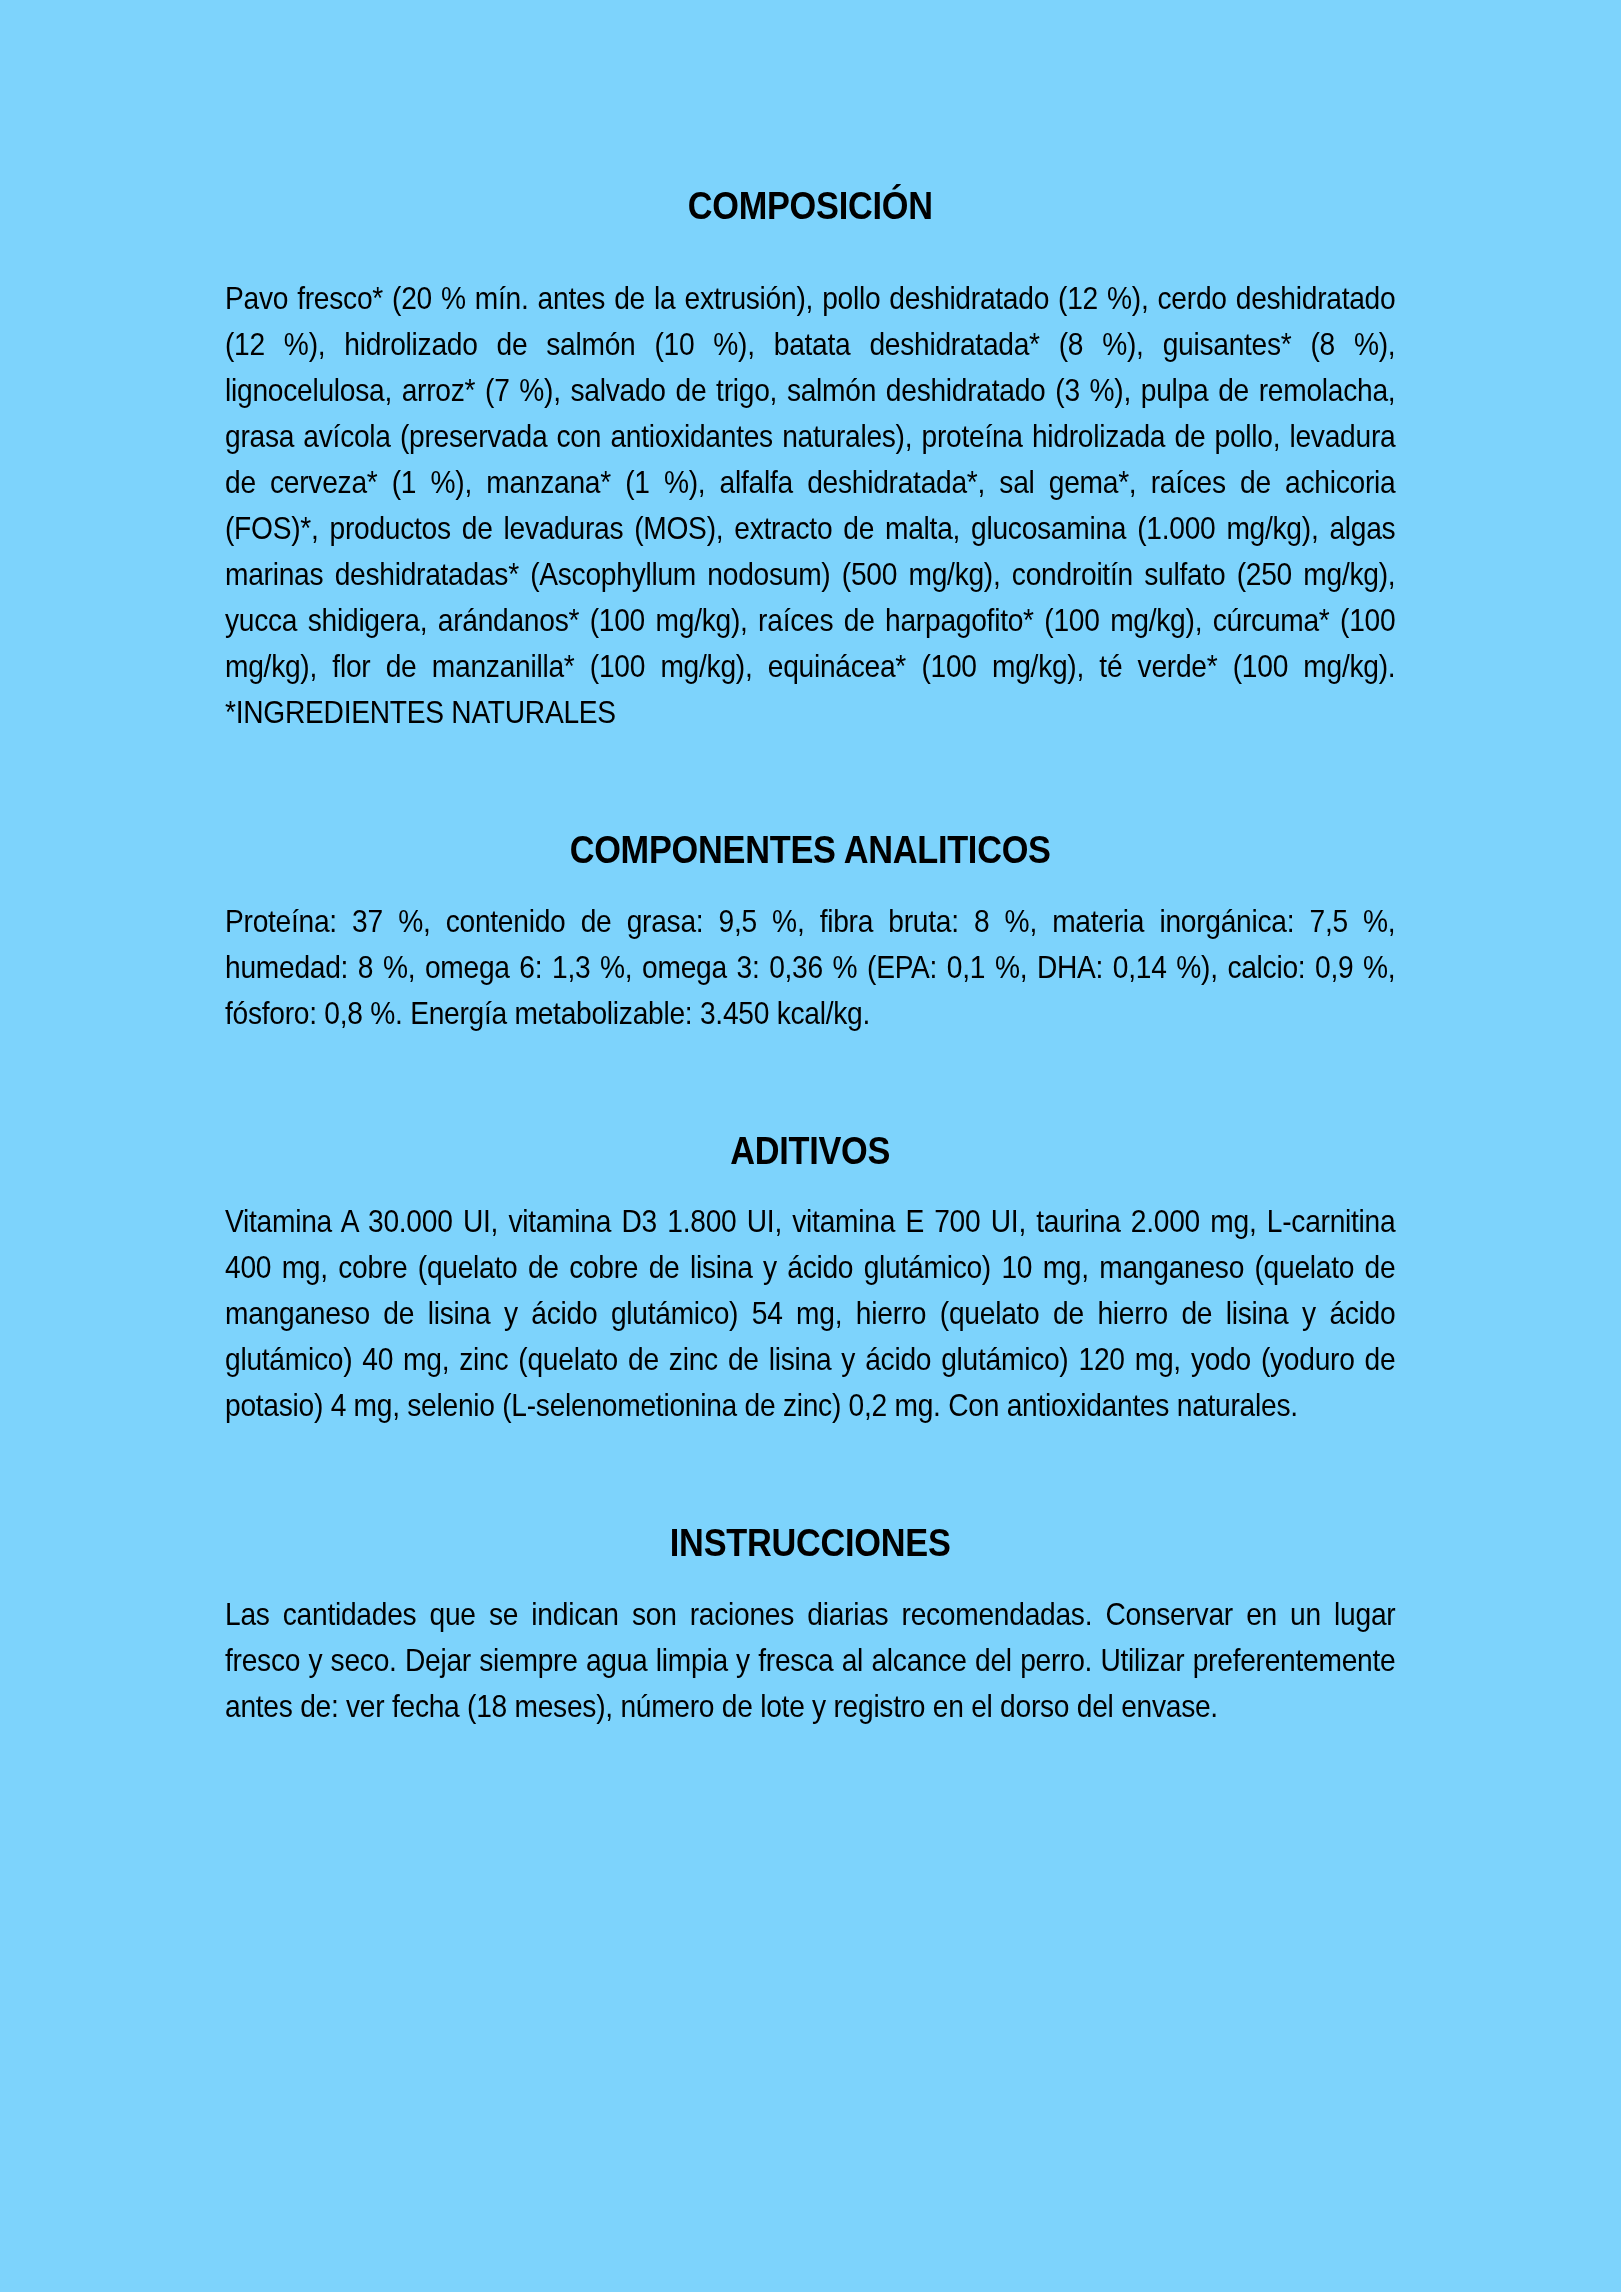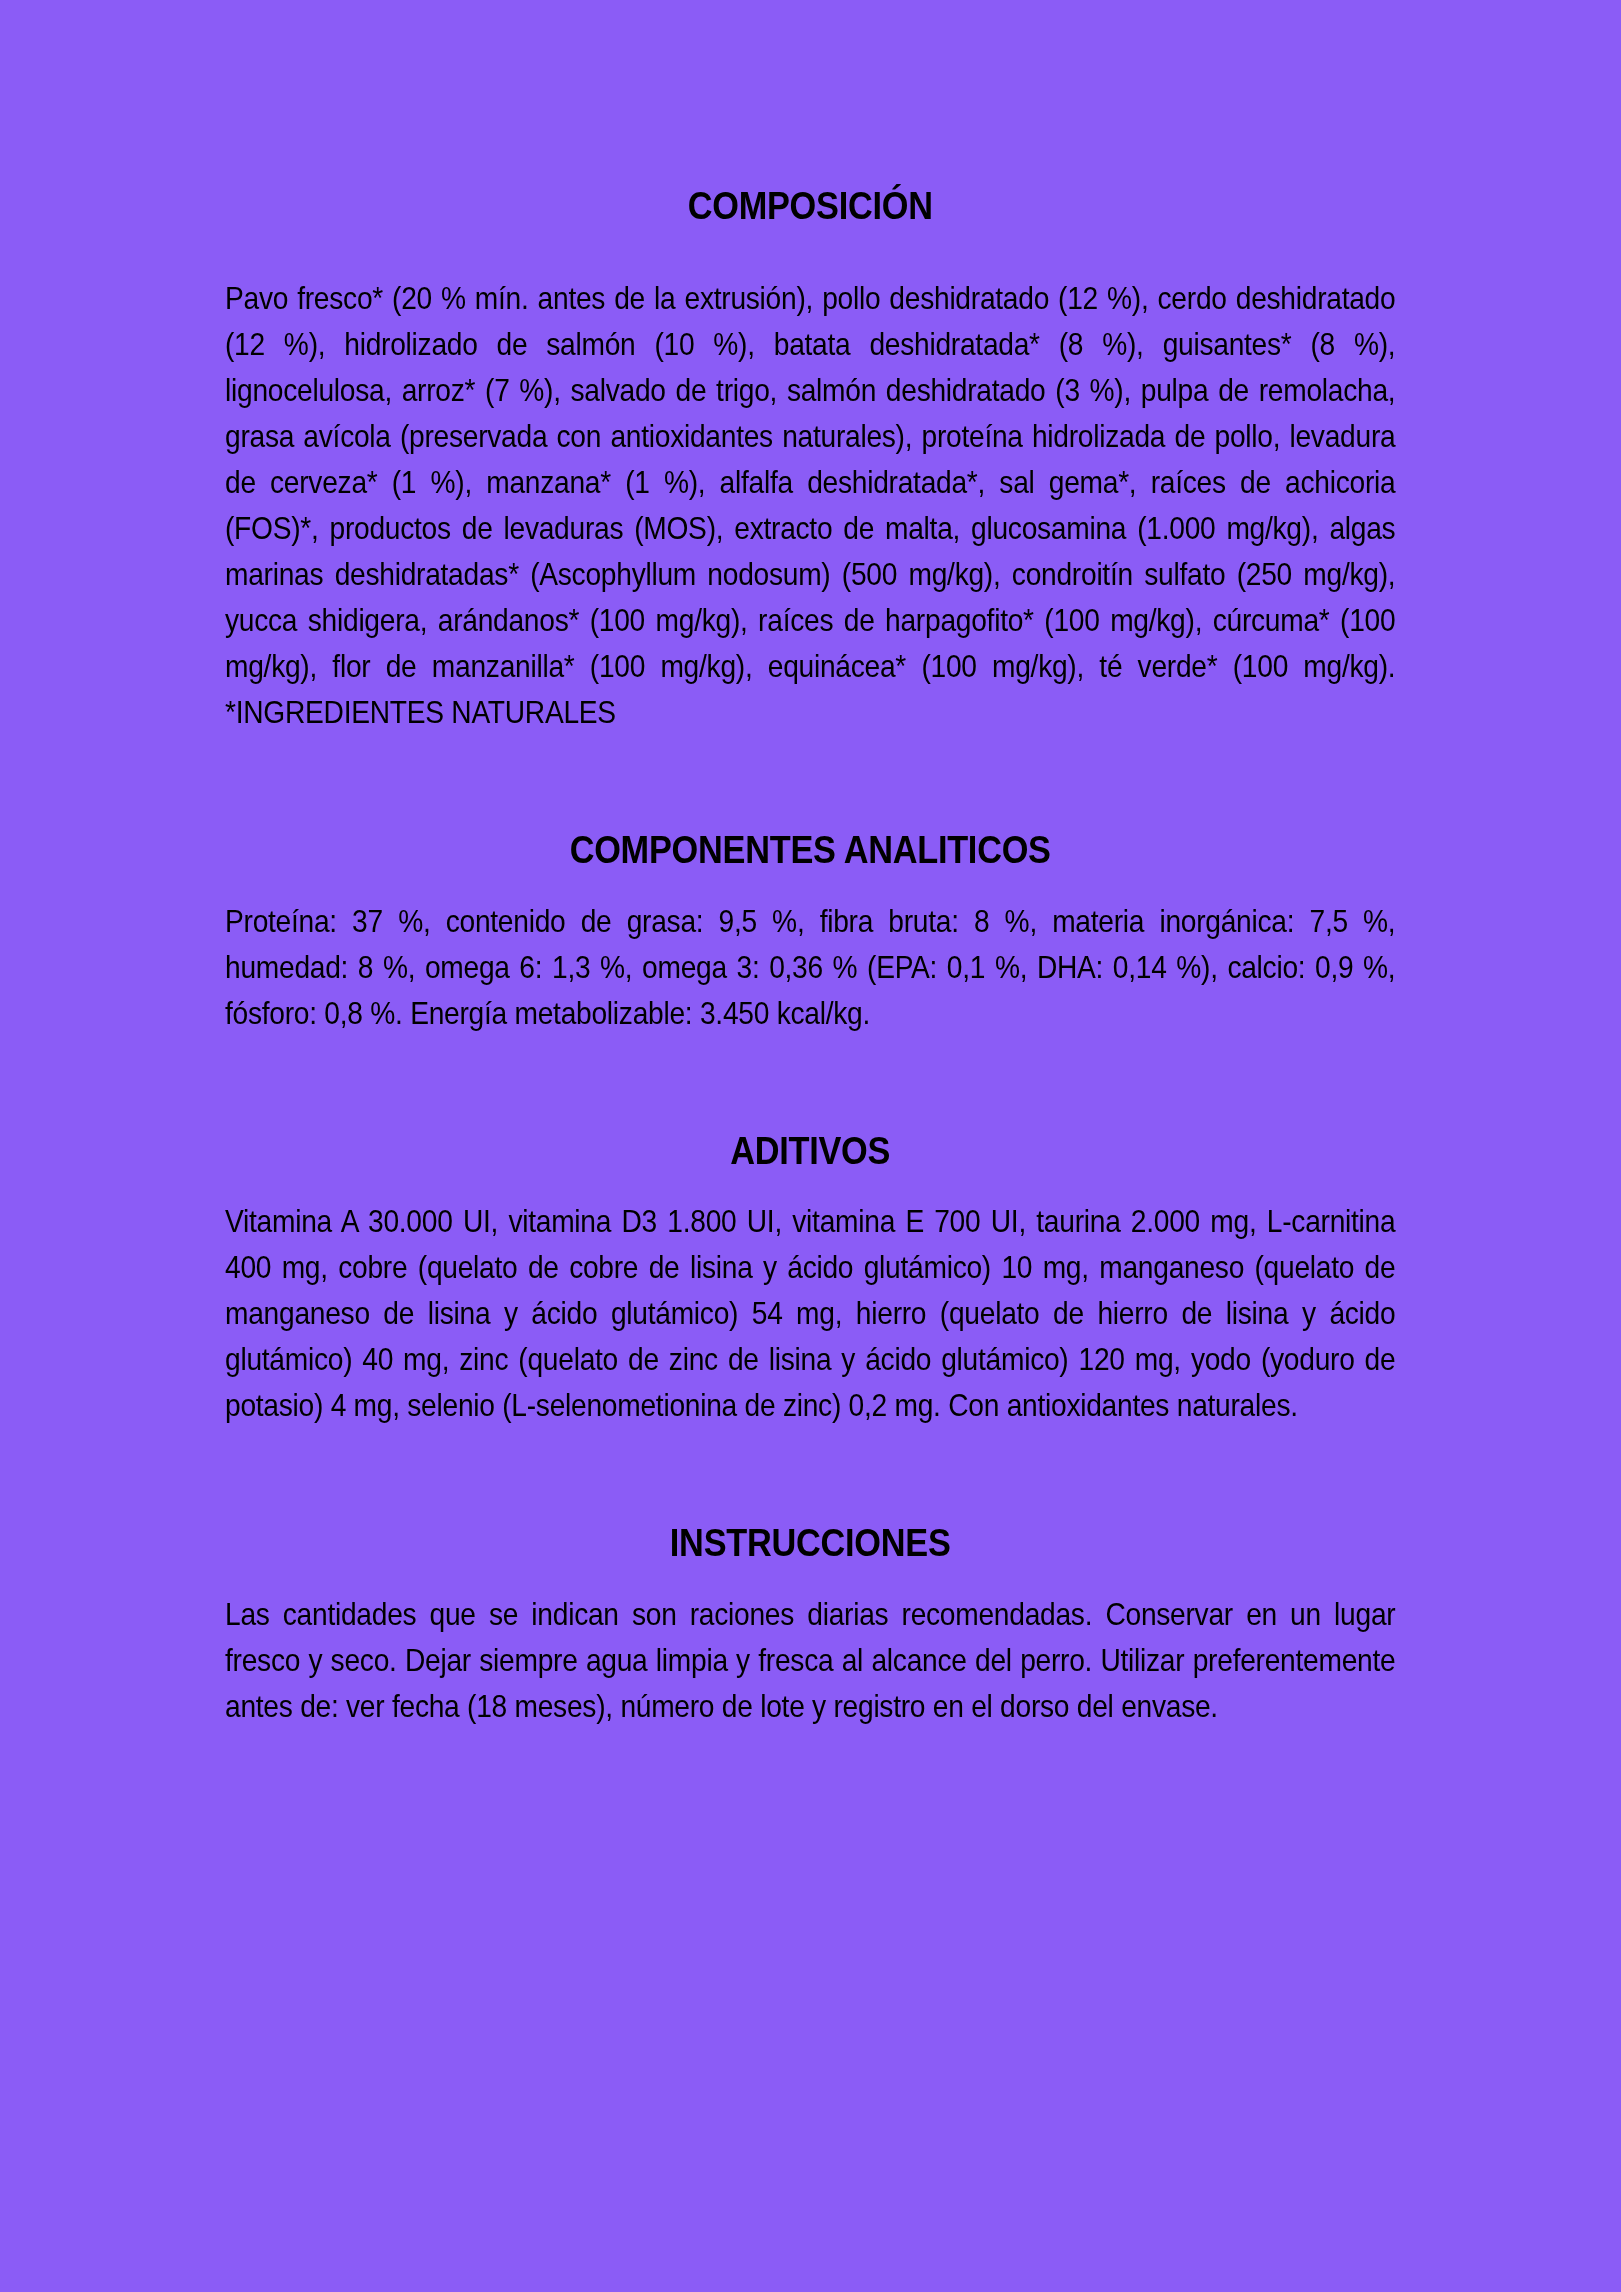--- a/index.html
+++ b/index.html
@@ -11,21 +11,21 @@
     width: 1621px;
     height: 2293px;
     position: relative;
     font-family: "Liberation Sans", sans-serif;
     color: #000000;
     overflow: hidden;
   }
   .page {
     position: absolute;
     inset: 0;
-    background: #8b5cf6;
+    background: #7dd3fc;
   }
   
   .content {
     position: absolute;
     left: 225px;
     top: 0;
     width: 1330px;
     transform: scaleX(0.88);
     transform-origin: top left;
   }

